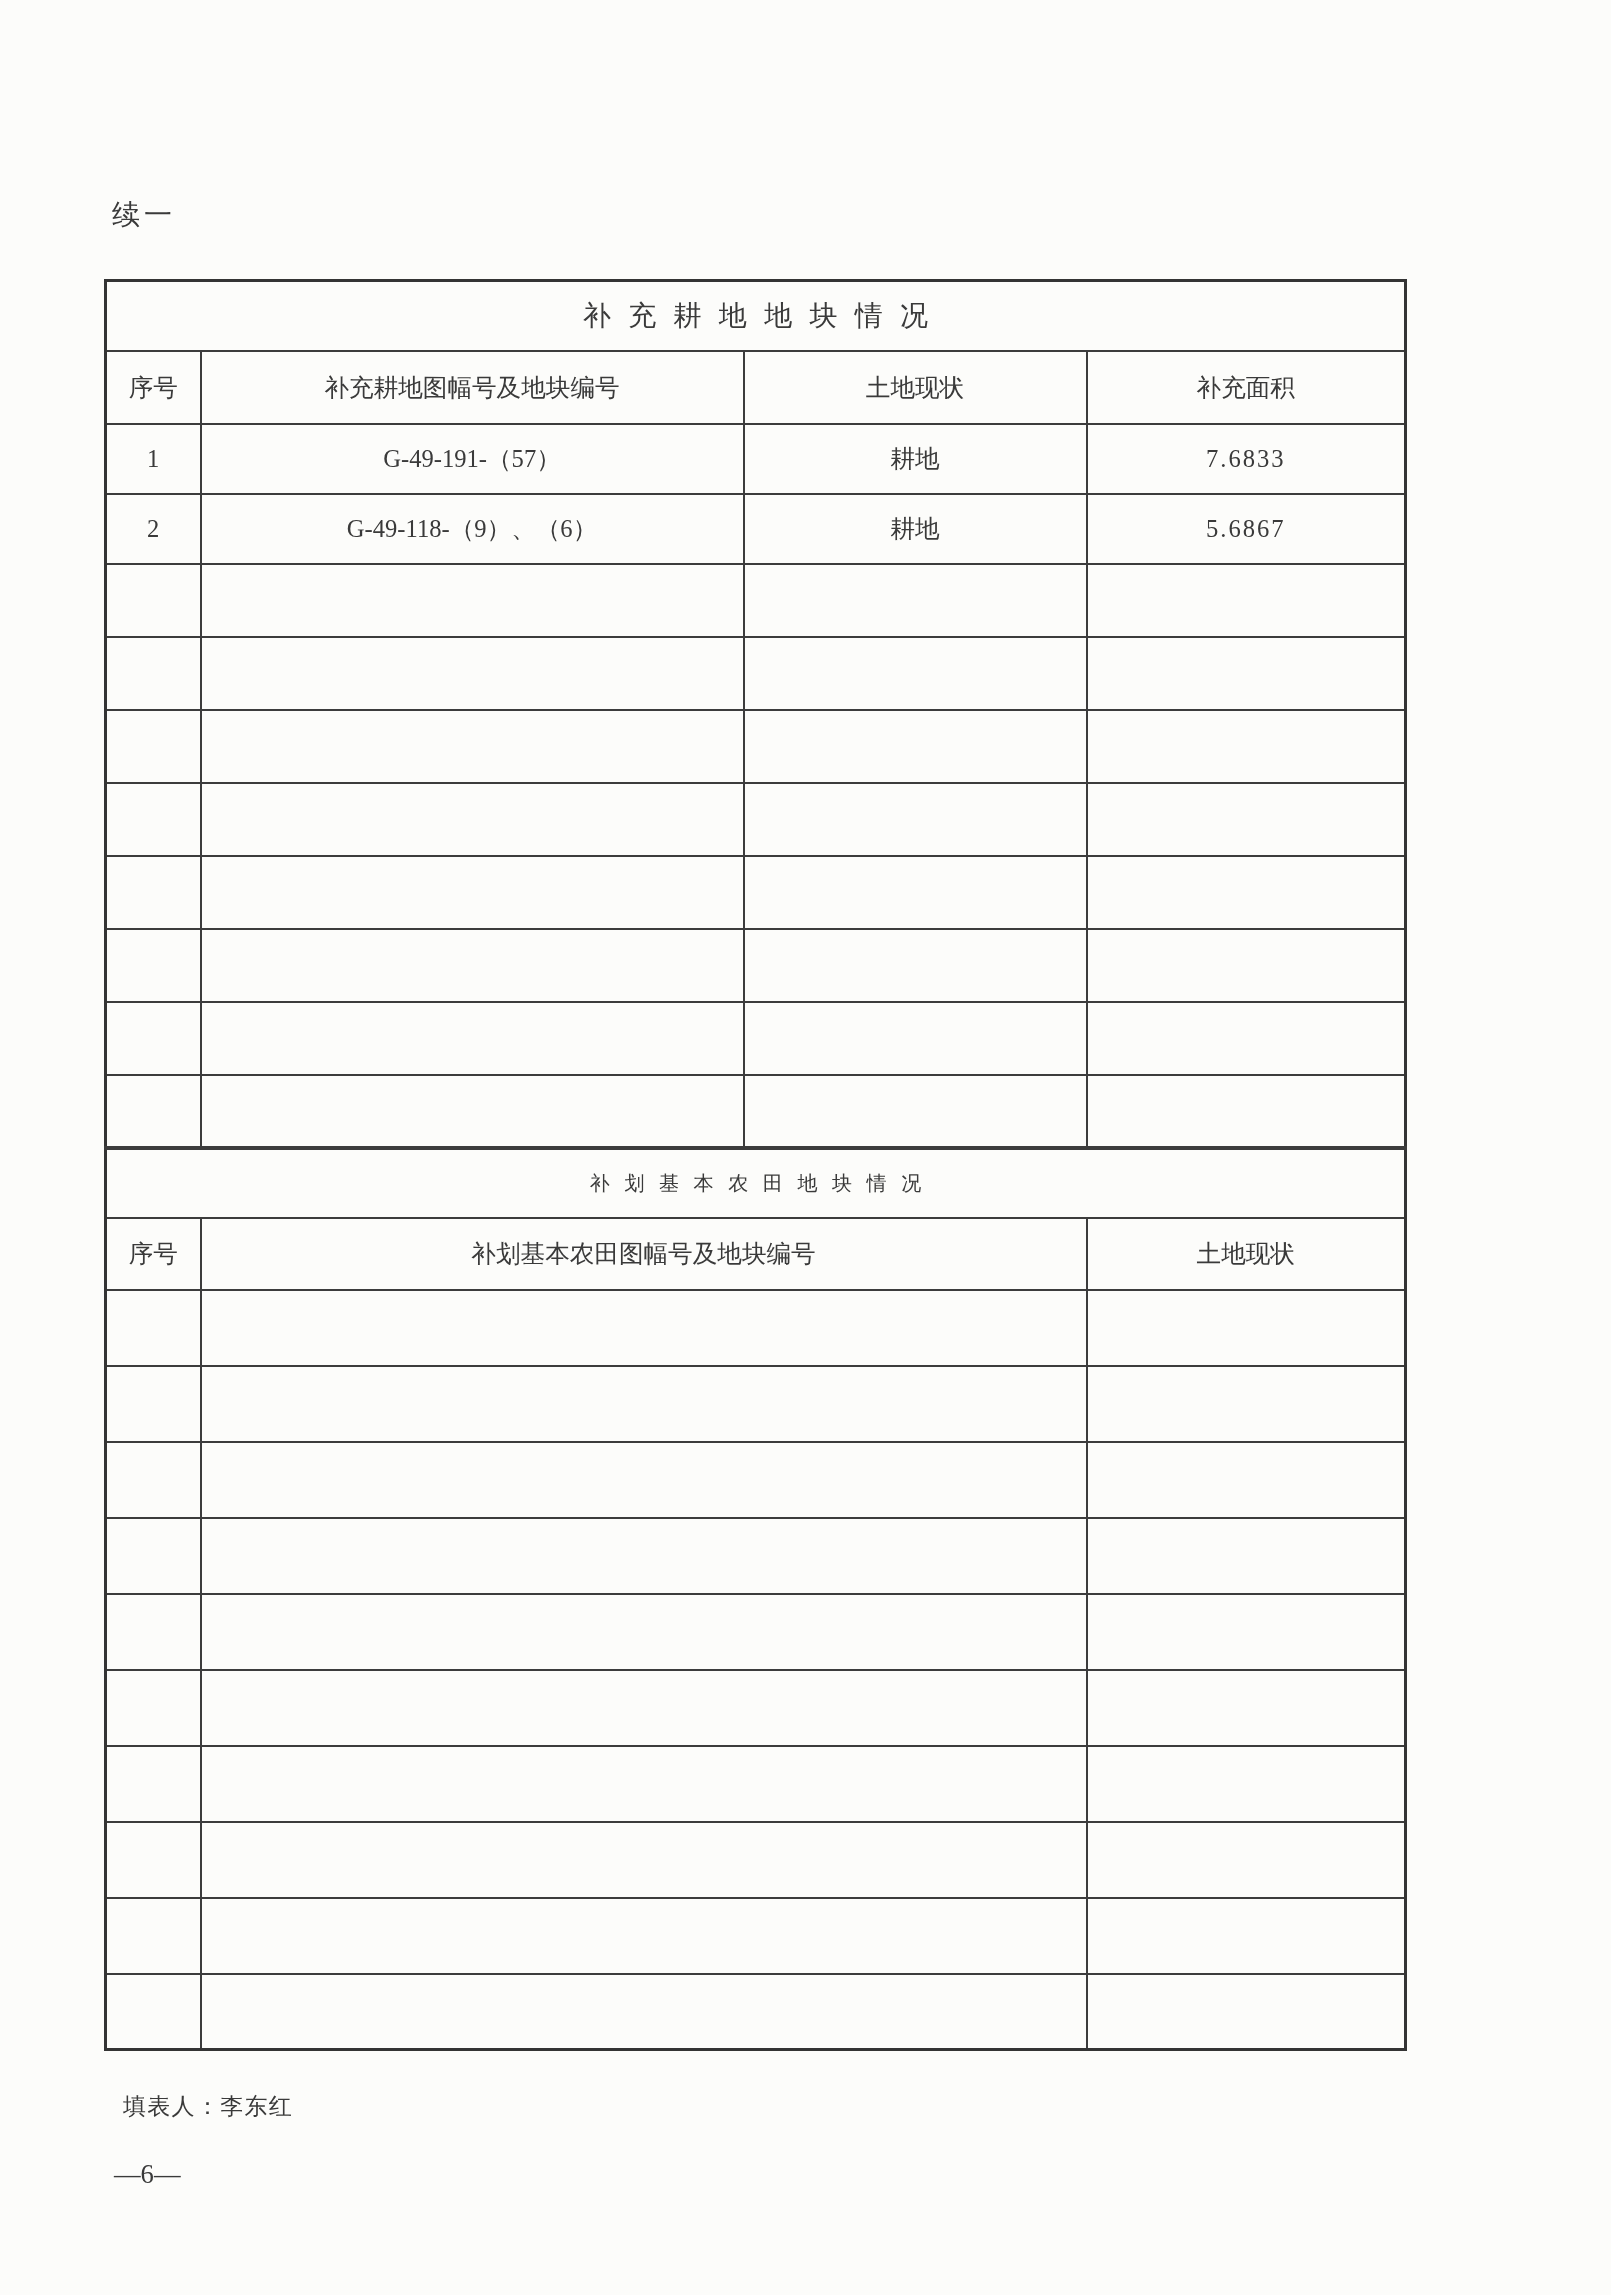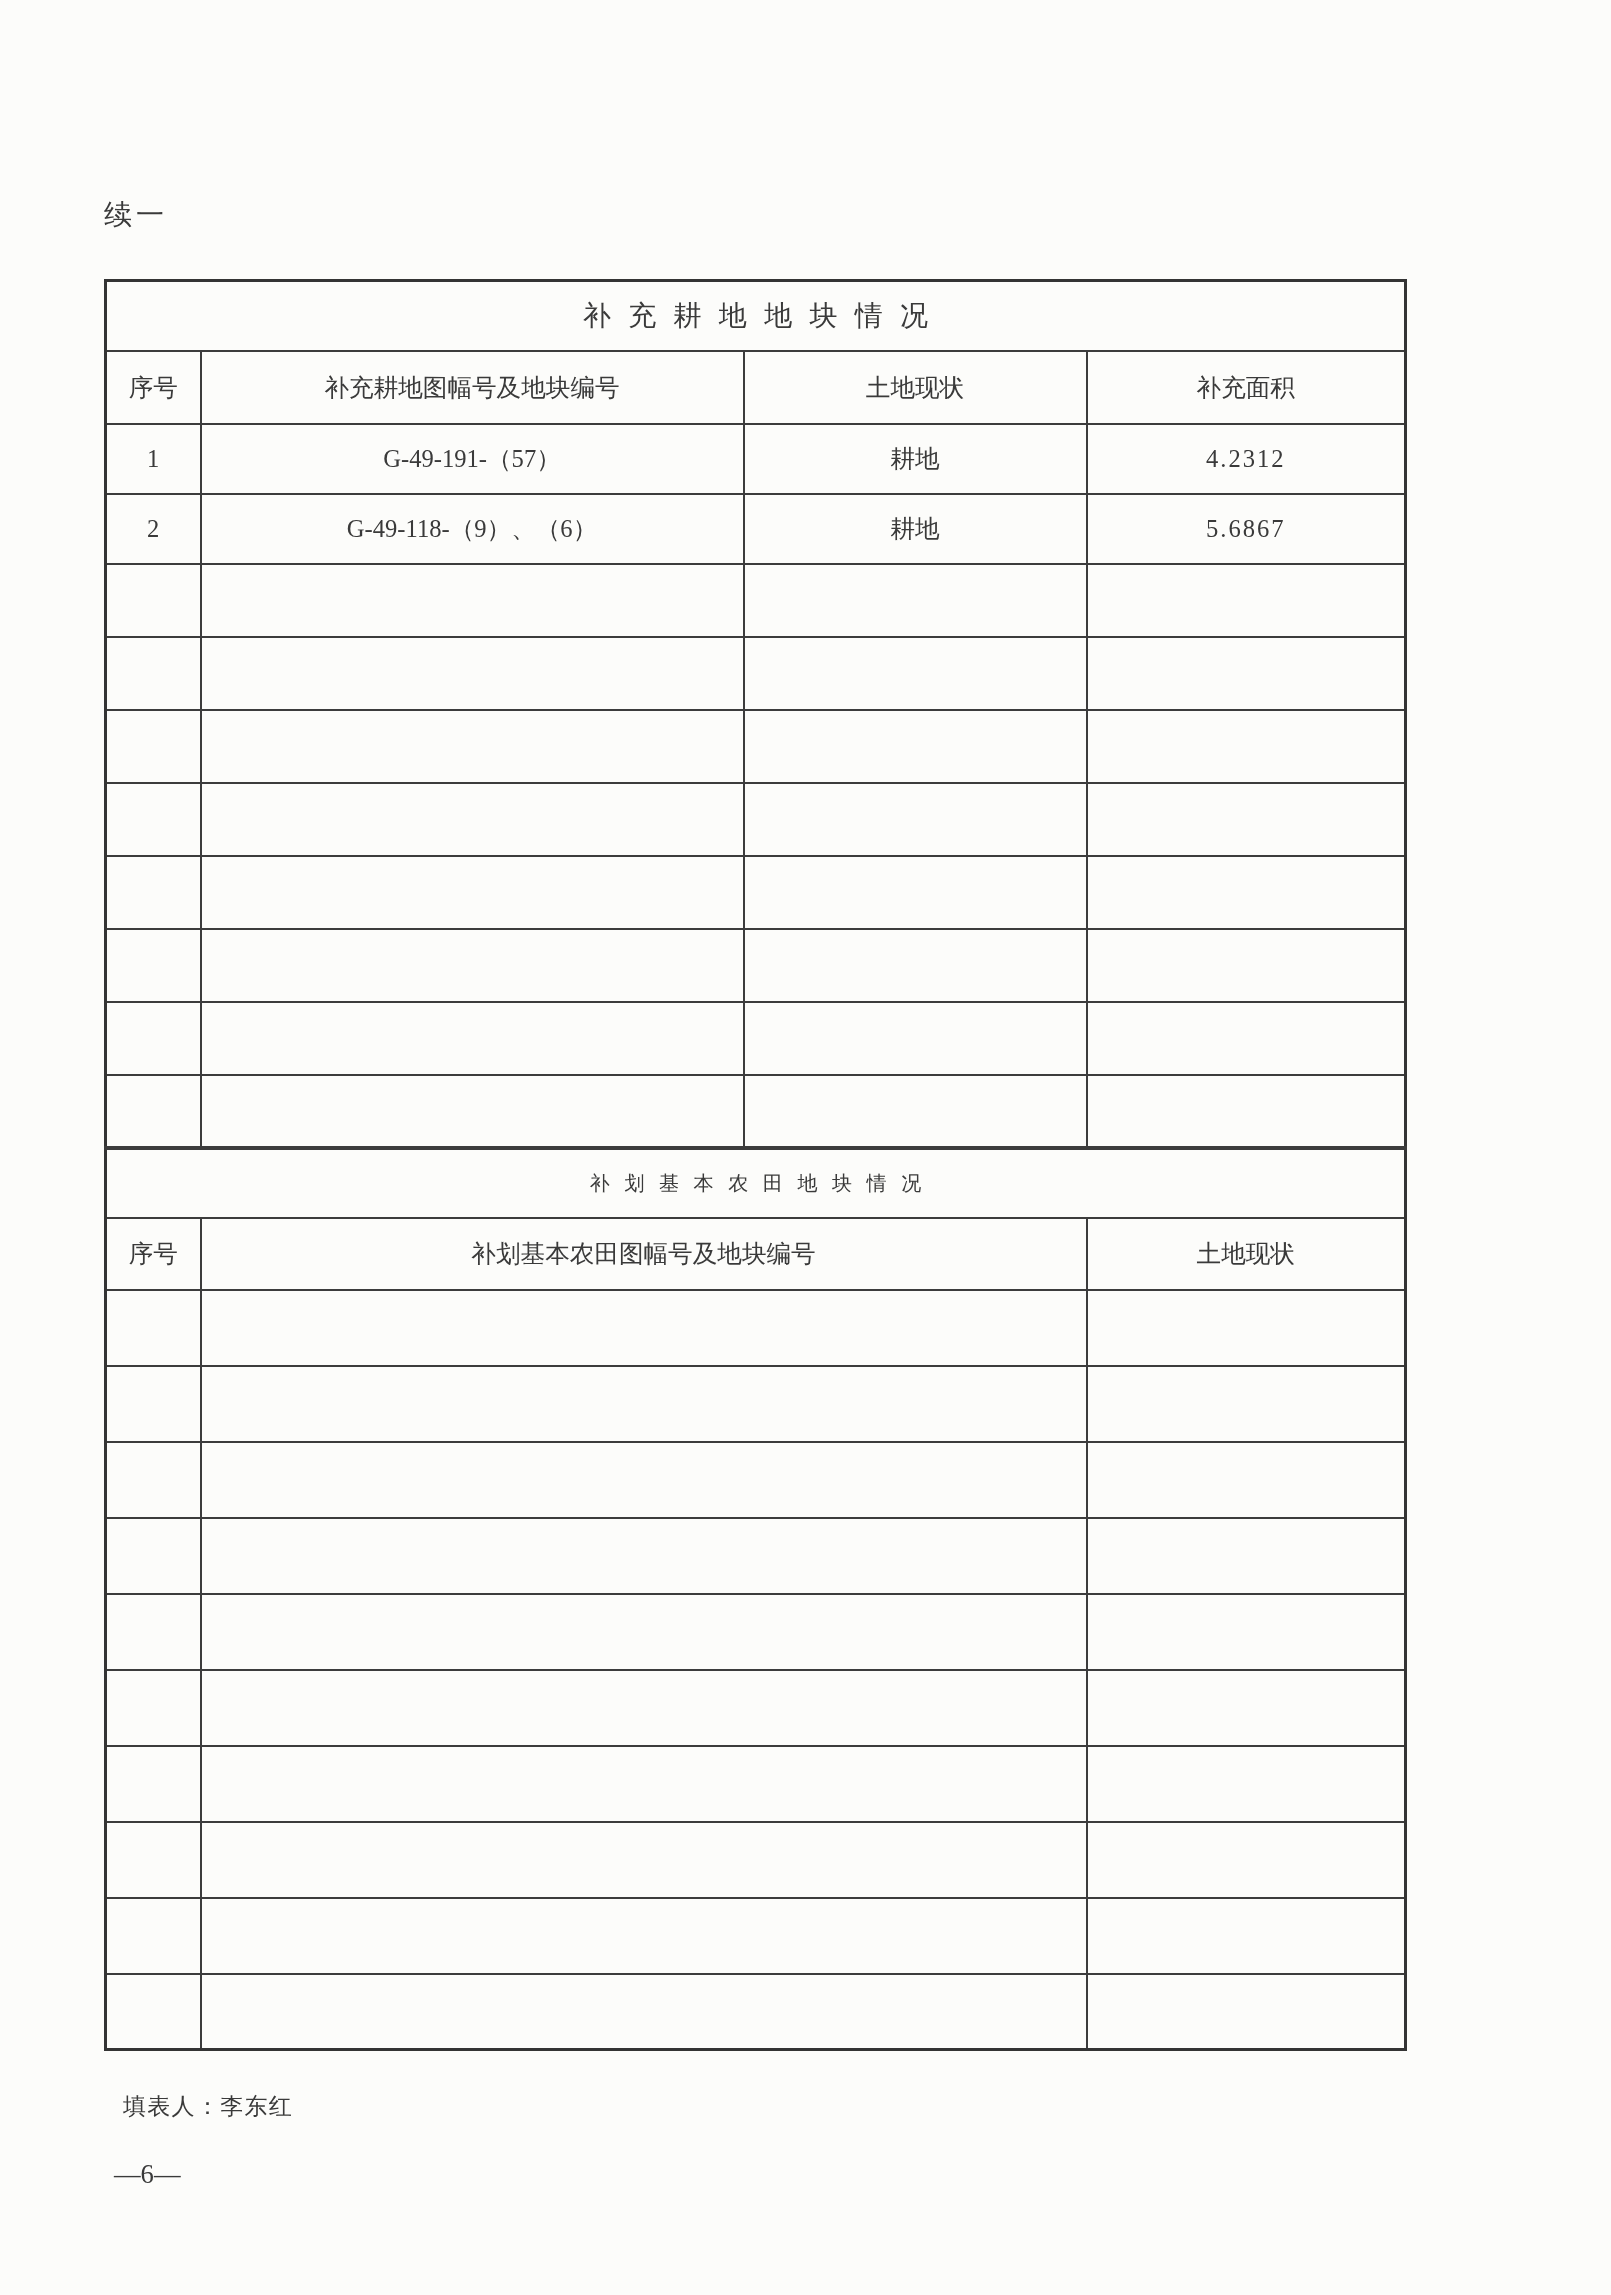--- a/index.html
+++ b/index.html
@@ -10,21 +10,21 @@
     width: 1611px;
     height: 2295px;
     background: #fcfcfa;
     font-family: "Liberation Serif", "DejaVu Serif", serif;
     color: #3a3a3a;
     overflow: hidden;
   }
 
   .continuation {
     position: absolute;
-    left: 104px;
+    left: 112px;
     top: 196px;
     font-size: 28px;
     letter-spacing: 4px;
   }
 
   table.form {
     position: absolute;
     left: 104px;
     top: 243px;
     width: 1300px;
@@ -107,21 +107,21 @@
         <td>序号</td>
         <td>补充耕地图幅号及地块编号</td>
         <td>土地现状</td>
         <td>补充面积</td>
       </tr>
 
       <tr class="r-data">
         <td>1</td>
         <td>G-49-191-（57）</td>
         <td>耕地</td>
-        <td class="area-cell">4.2312</td>
+        <td class="area-cell">7.6833</td>
       </tr>
 
       <tr class="r-data">
         <td>2</td>
         <td>G-49-118-（9）、（6）</td>
         <td>耕地</td>
         <td class="area-cell">5.6867</td>
       </tr>
 
       <tr class="r-empty">

